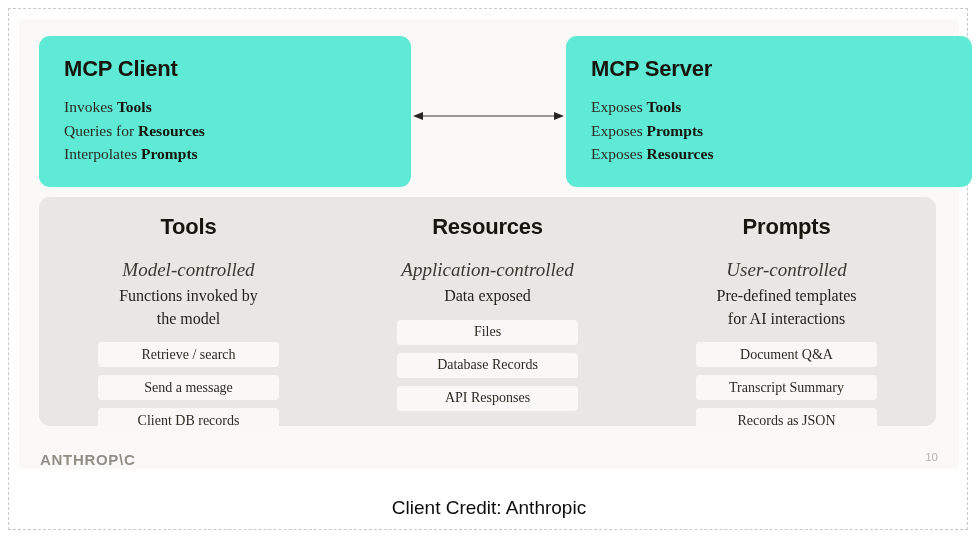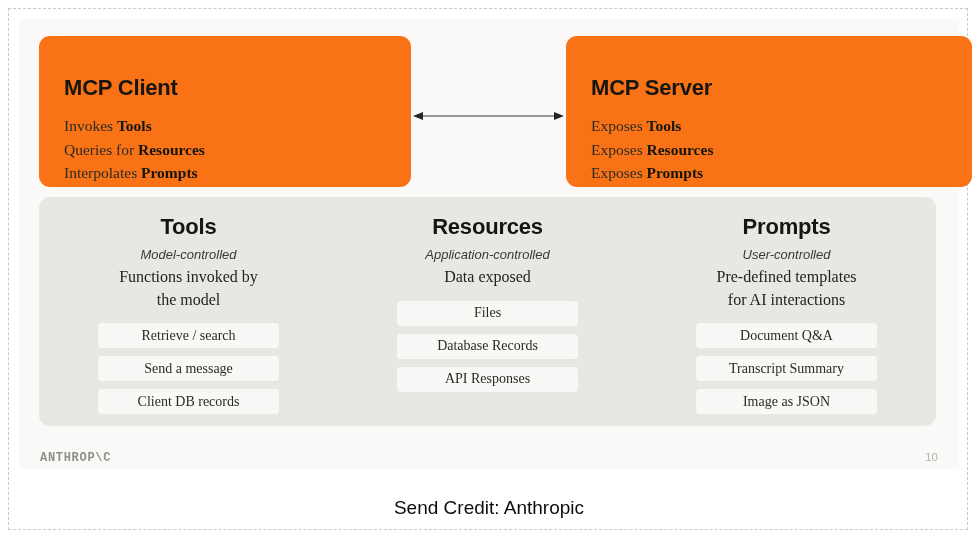--- a/index.html
+++ b/index.html
@@ -25,23 +25,23 @@
     left:10px; top:10px;
     width:940px; height:450px;
     background:#faf9f7;
   }
 
   
   .top-card {
     position:absolute;
     top:17px;
     height:151px;
-    background:#f97316;
+    background:#5eead4;
     border-radius:11px;
-    padding:39px 0 0 25px;
+    padding:20px 0 0 25px;
   }
   #card-client { left:20px;  width:372px; }
   #card-server { left:547px; width:406px; }
 
   .card-title {
     font-family:"Liberation Sans", sans-serif;
     font-weight:bold;
     font-size:22px;
     color:#16160f;
     letter-spacing:-0.2px;
@@ -81,25 +81,26 @@
   }
   .col-title {
     font-family:"Liberation Sans", sans-serif;
     font-weight:bold;
     font-size:22px;
     color:#16160f;
     letter-spacing:-0.2px;
     margin-bottom:7px;
   }
   .col-sub {
-    font-family:Liberation Sans, sans-serif;
+    font-family:Liberation Serif, serif;
     font-style:italic;
-    font-size:13px;
+    font-size:19px;
     color:#3a3a32;
     margin-bottom:4px;
+    margin-top:12px;
   }
   .col-desc {
     font-family:"Liberation Serif", serif;
     font-size:16px;
     color:#24241d;
     line-height:22.5px;
     text-align:center;
   }
   .chips {
     margin-top:12px;
@@ -116,23 +117,23 @@
     color:#2b2b24;
     display:flex;
     align-items:center;
     justify-content:center;
   }
 
   
   #logo {
     position:absolute;
     left:21px; top:432px;
-    font-family:Liberation Mono, monospace;
+    font-family:Liberation Sans, sans-serif;
     font-weight:bold;
-    font-size:12px;
+    font-size:15px;
     letter-spacing:0.7px;
     color:#8f8f88;
     text-align:center;
   }
   #page-num {
     position:absolute;
     right:21px; top:432px;
     font-family:"Liberation Sans", sans-serif;
     font-size:11.5px;
     color:#b4b4ad;
@@ -175,24 +176,24 @@
         <polygon points="153,11 143,7 143,15" fill="#262626"></polygon>
       </svg>
     </div>
 
     <div id="card-server" class="top-card">
       <div class="card-title">MCP Server</div>
       <div class="card-line">
         <span>Exposes </span><b>Tools</b>
       </div>
       <div class="card-line">
+        <span>Exposes </span><b>Prompts</b>
+      </div>
+      <div class="card-line">
         <span>Exposes </span><b>Resources</b>
-      </div>
-      <div class="card-line">
-        <span>Exposes </span><b>Prompts</b>
       </div>
     </div>
 
     <div id="panel">
 
       <div class="column">
         <div class="col-title">Tools</div>
         <div class="col-sub">Model-controlled</div>
         <div class="col-desc">
           <div>Functions invoked by</div>
@@ -221,26 +222,26 @@
       <div class="column">
         <div class="col-title">Prompts</div>
         <div class="col-sub">User-controlled</div>
         <div class="col-desc">
           <div>Pre-defined templates</div>
           <div>for AI interactions</div>
         </div>
         <div class="chips">
           <div class="chip">Document Q&amp;A</div>
           <div class="chip">Transcript Summary</div>
-          <div class="chip">Image as JSON</div>
+          <div class="chip">Records as JSON</div>
         </div>
       </div>
 
     </div>
 
     <div id="logo">ANTHROP\C</div>
     <div id="page-num">10</div>
 
   </div>
 
-  <div id="caption">Send Credit: Anthropic</div>
+  <div id="caption">Client Credit: Anthropic</div>
 
 </div>
 
 </body></html>

